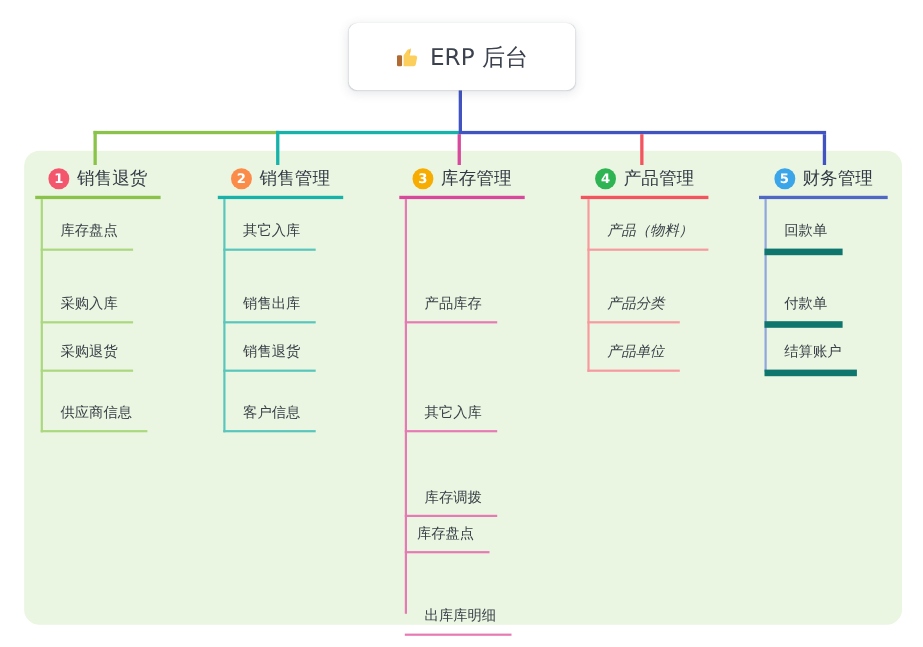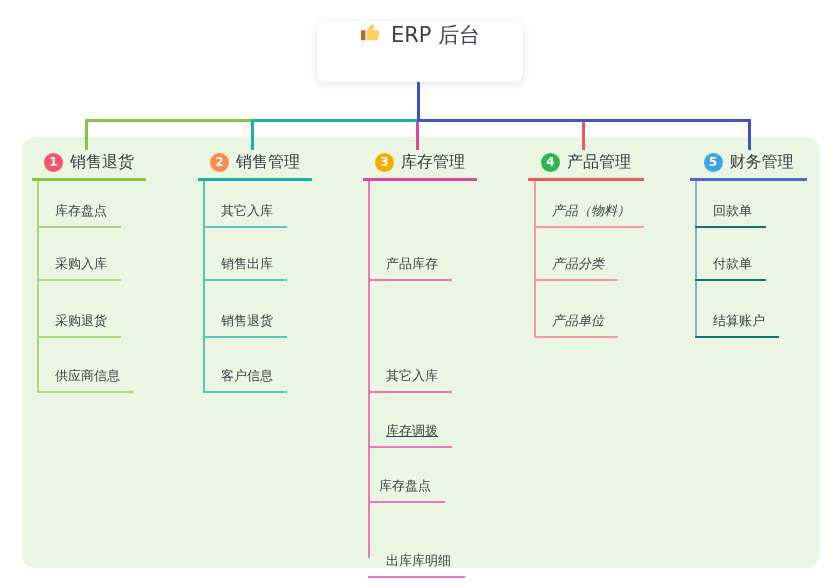--- a/index.html
+++ b/index.html
@@ -6,21 +6,21 @@
   body{width:839px;height:588px;font-family:"DejaVu Sans","Liberation Sans",sans-serif;}
   .canvas{position:relative;width:839px;height:588px;overflow:hidden;}
 
   .panel{position:absolute;left:22px;top:137px;width:798px;height:431px;
          background:#eaf6e1;border-radius:14px;}
 
   
   .root-node{position:absolute;left:317px;top:21px;width:206px;height:61px;
              background:#ffffff;border-radius:8px;
              box-shadow:0 2px 10px rgba(60,70,90,.14), 0 0 1px rgba(60,70,90,.18);
-             display:flex;align-items:flex-start;justify-content:center;gap:9px;
+             display:flex;align-items:center;justify-content:center;gap:9px;
              font-size:21px;color:#3b414d;}
   .root-label{font-weight:500;}
 
   
   .line{position:absolute;}
   .stem      {left:417px;top:82px; width:3px;height:38px;background:#4053c0;}
   .bus-green {left:85px; top:119px;width:168px;height:3px;background:#8ac24a;}
   .bus-teal  {left:251px;top:119px;width:168px;height:3px;background:#17b3aa;}
   .bus-blue  {left:417px;top:119px;width:334px;height:3px;background:#4053c0;}
   .drop1{left:85px; top:119px;width:3px;height:31px;background:#8ac24a;}
@@ -50,23 +50,23 @@
   .v4{left:534px;height:157px;background:#f79aa0;}
   .v5{left:695px;height:157px;background:#90a6dc;}
 
   
   .child{position:absolute;white-space:nowrap;font-size:13px;line-height:18px;
          color:#3b4049;padding:0 14px 6px 18px;cursor:default;}
   .c1{border-bottom:2px solid #abd77f;left:37px;}
   .c2{border-bottom:2px solid #59c6bd;left:203px;}
   .c3{border-bottom:2px solid #e77ab4;left:368px;}
   .c4{border-bottom:2px solid #f79aa0;left:534px;font-style:italic;}
-  .c5{border-bottom:2px solid #0f766e;left:695px;}
-  .r1{top:202px;} .r2{top:255px;text-align:center;} .r3{top:312px;} .r4{top:367px;}
-  .r5{top:422px;text-decoration:underline;} .r6{top:477px;padding-left:11px;} .r7{top:552px;}
+  .c5{border-bottom:6px solid #0f766e;left:695px;}
+  .r1{top:202px;} .r2{top:268px;text-align:center;} .r3{top:312px;} .r4{top:367px;}
+  .r5{top:444px;} .r6{top:477px;padding-left:11px;} .r7{top:552px;}
 </style>
 </head>
 <body>
 
 <div class="canvas">
 
   <div class="panel"></div>
 
   <div class="line stem"></div>
   <div class="line bus-green"></div>

